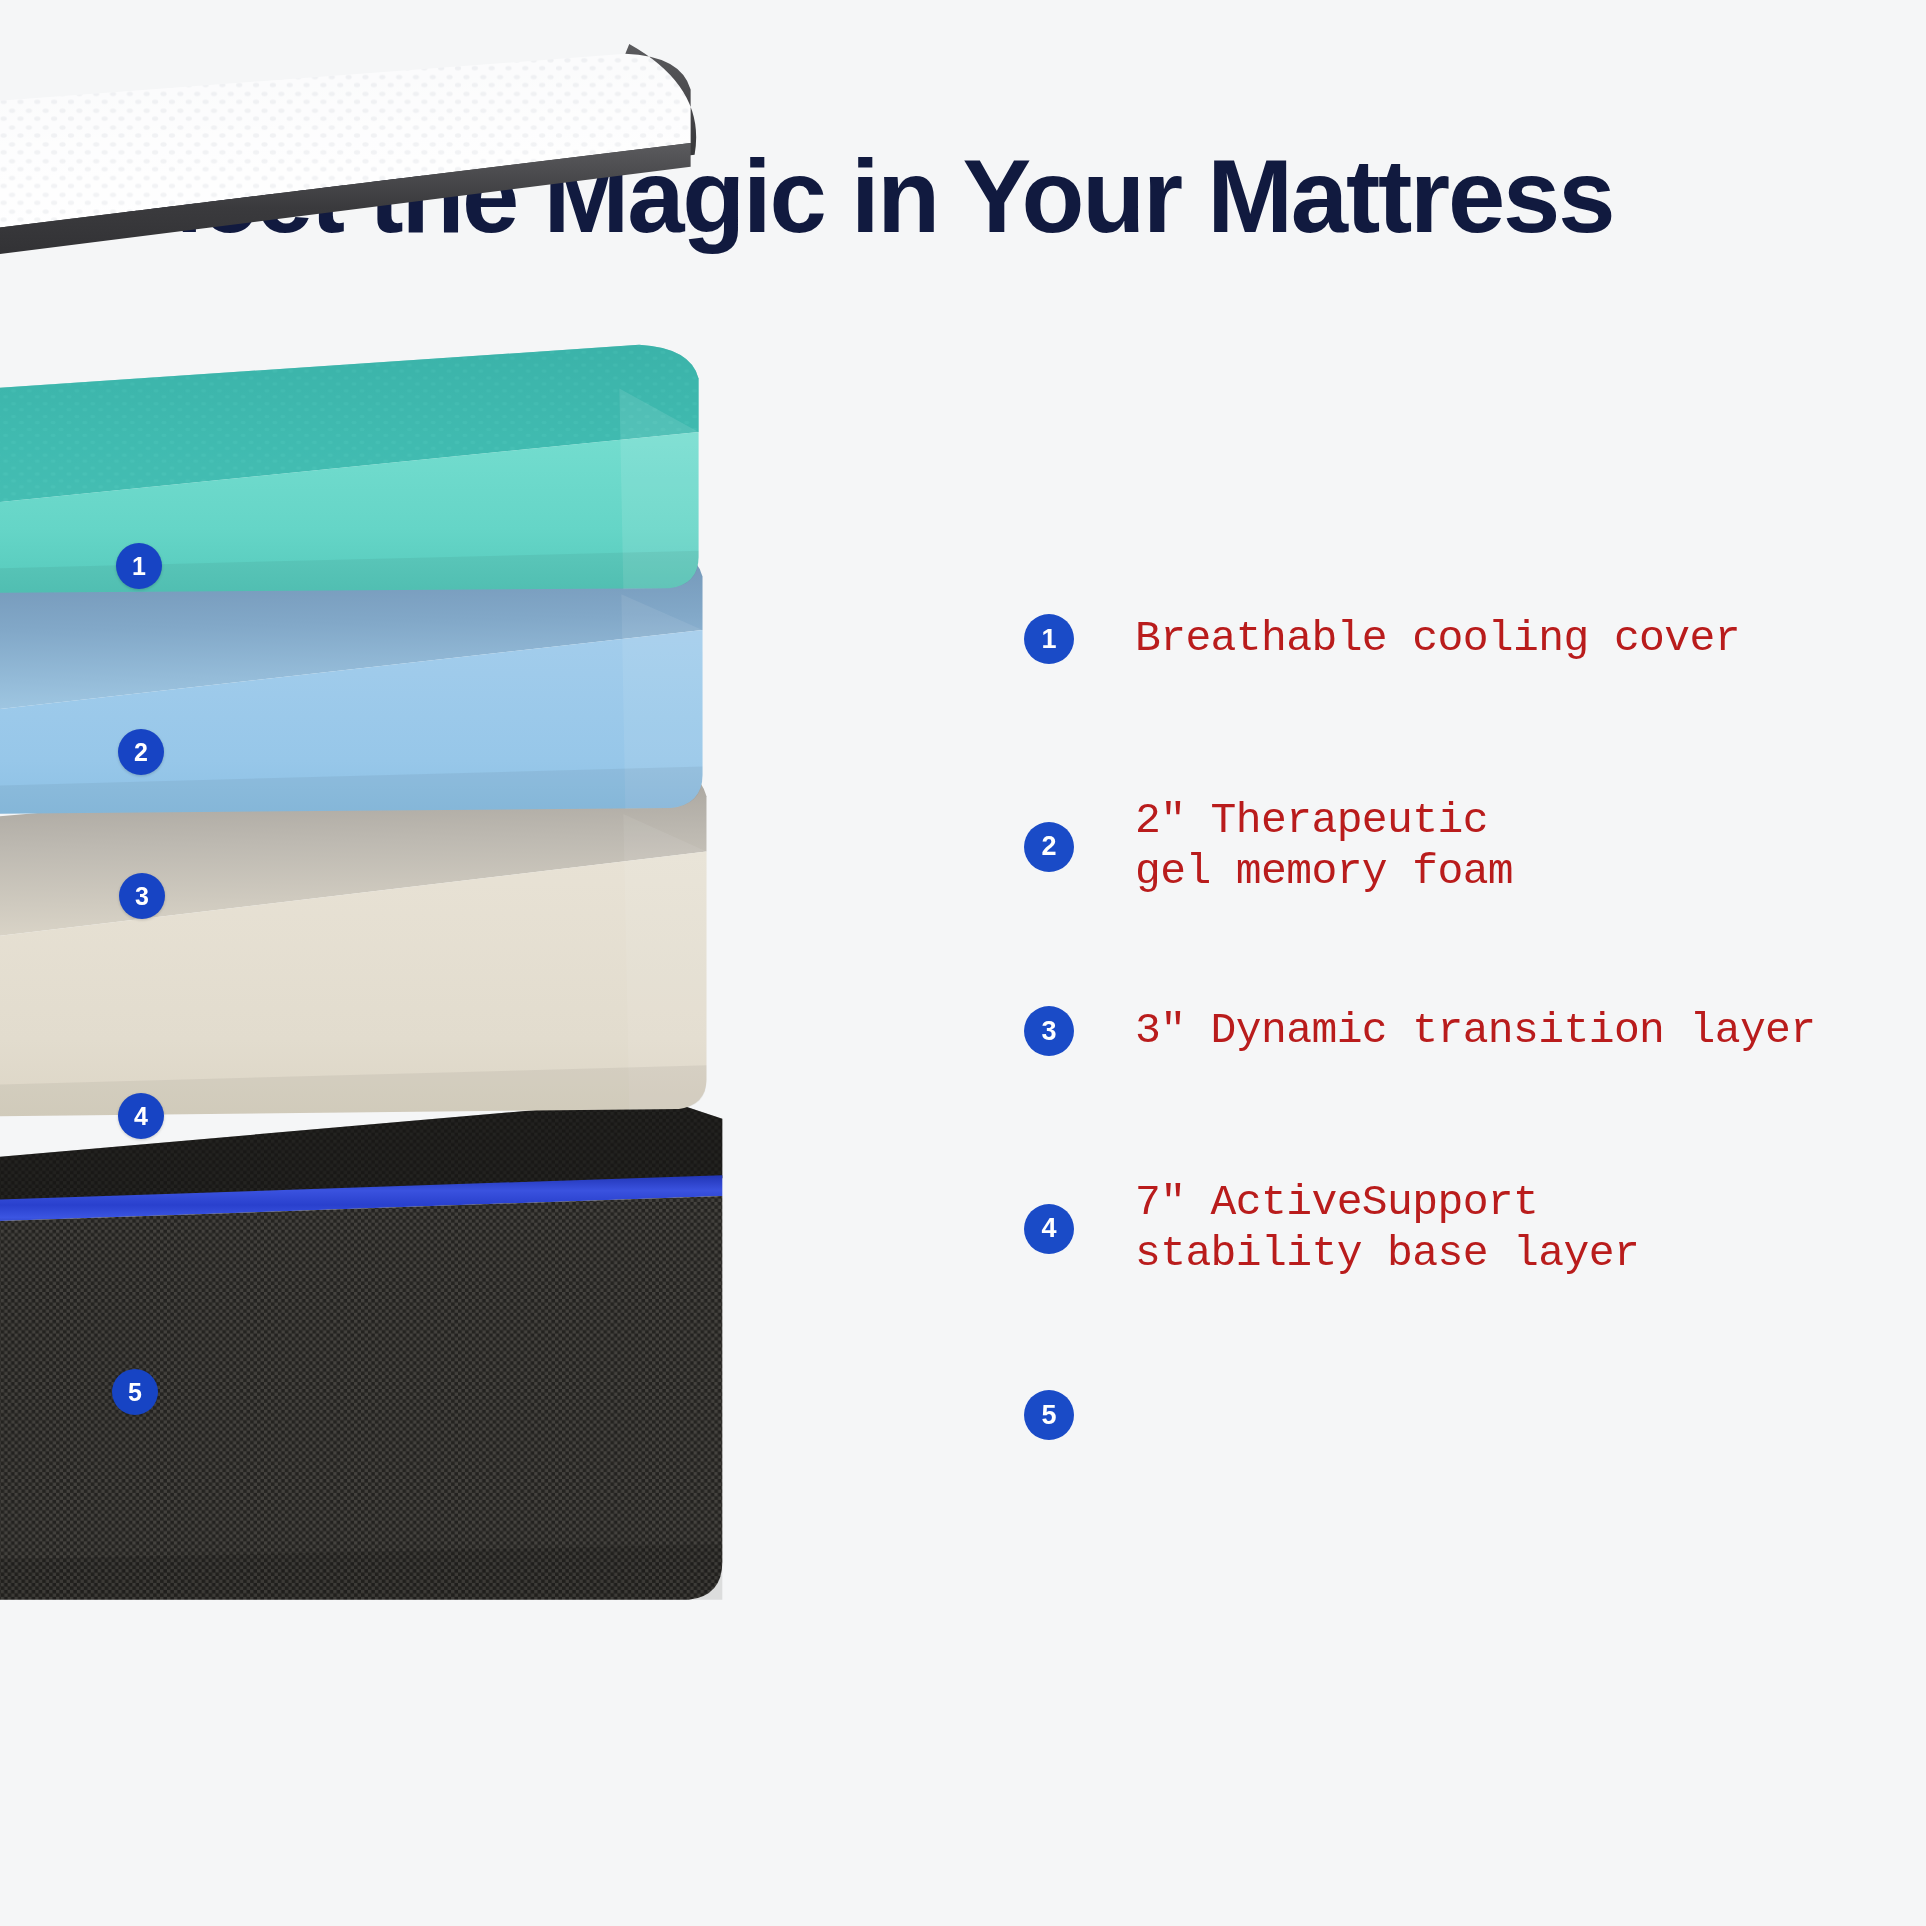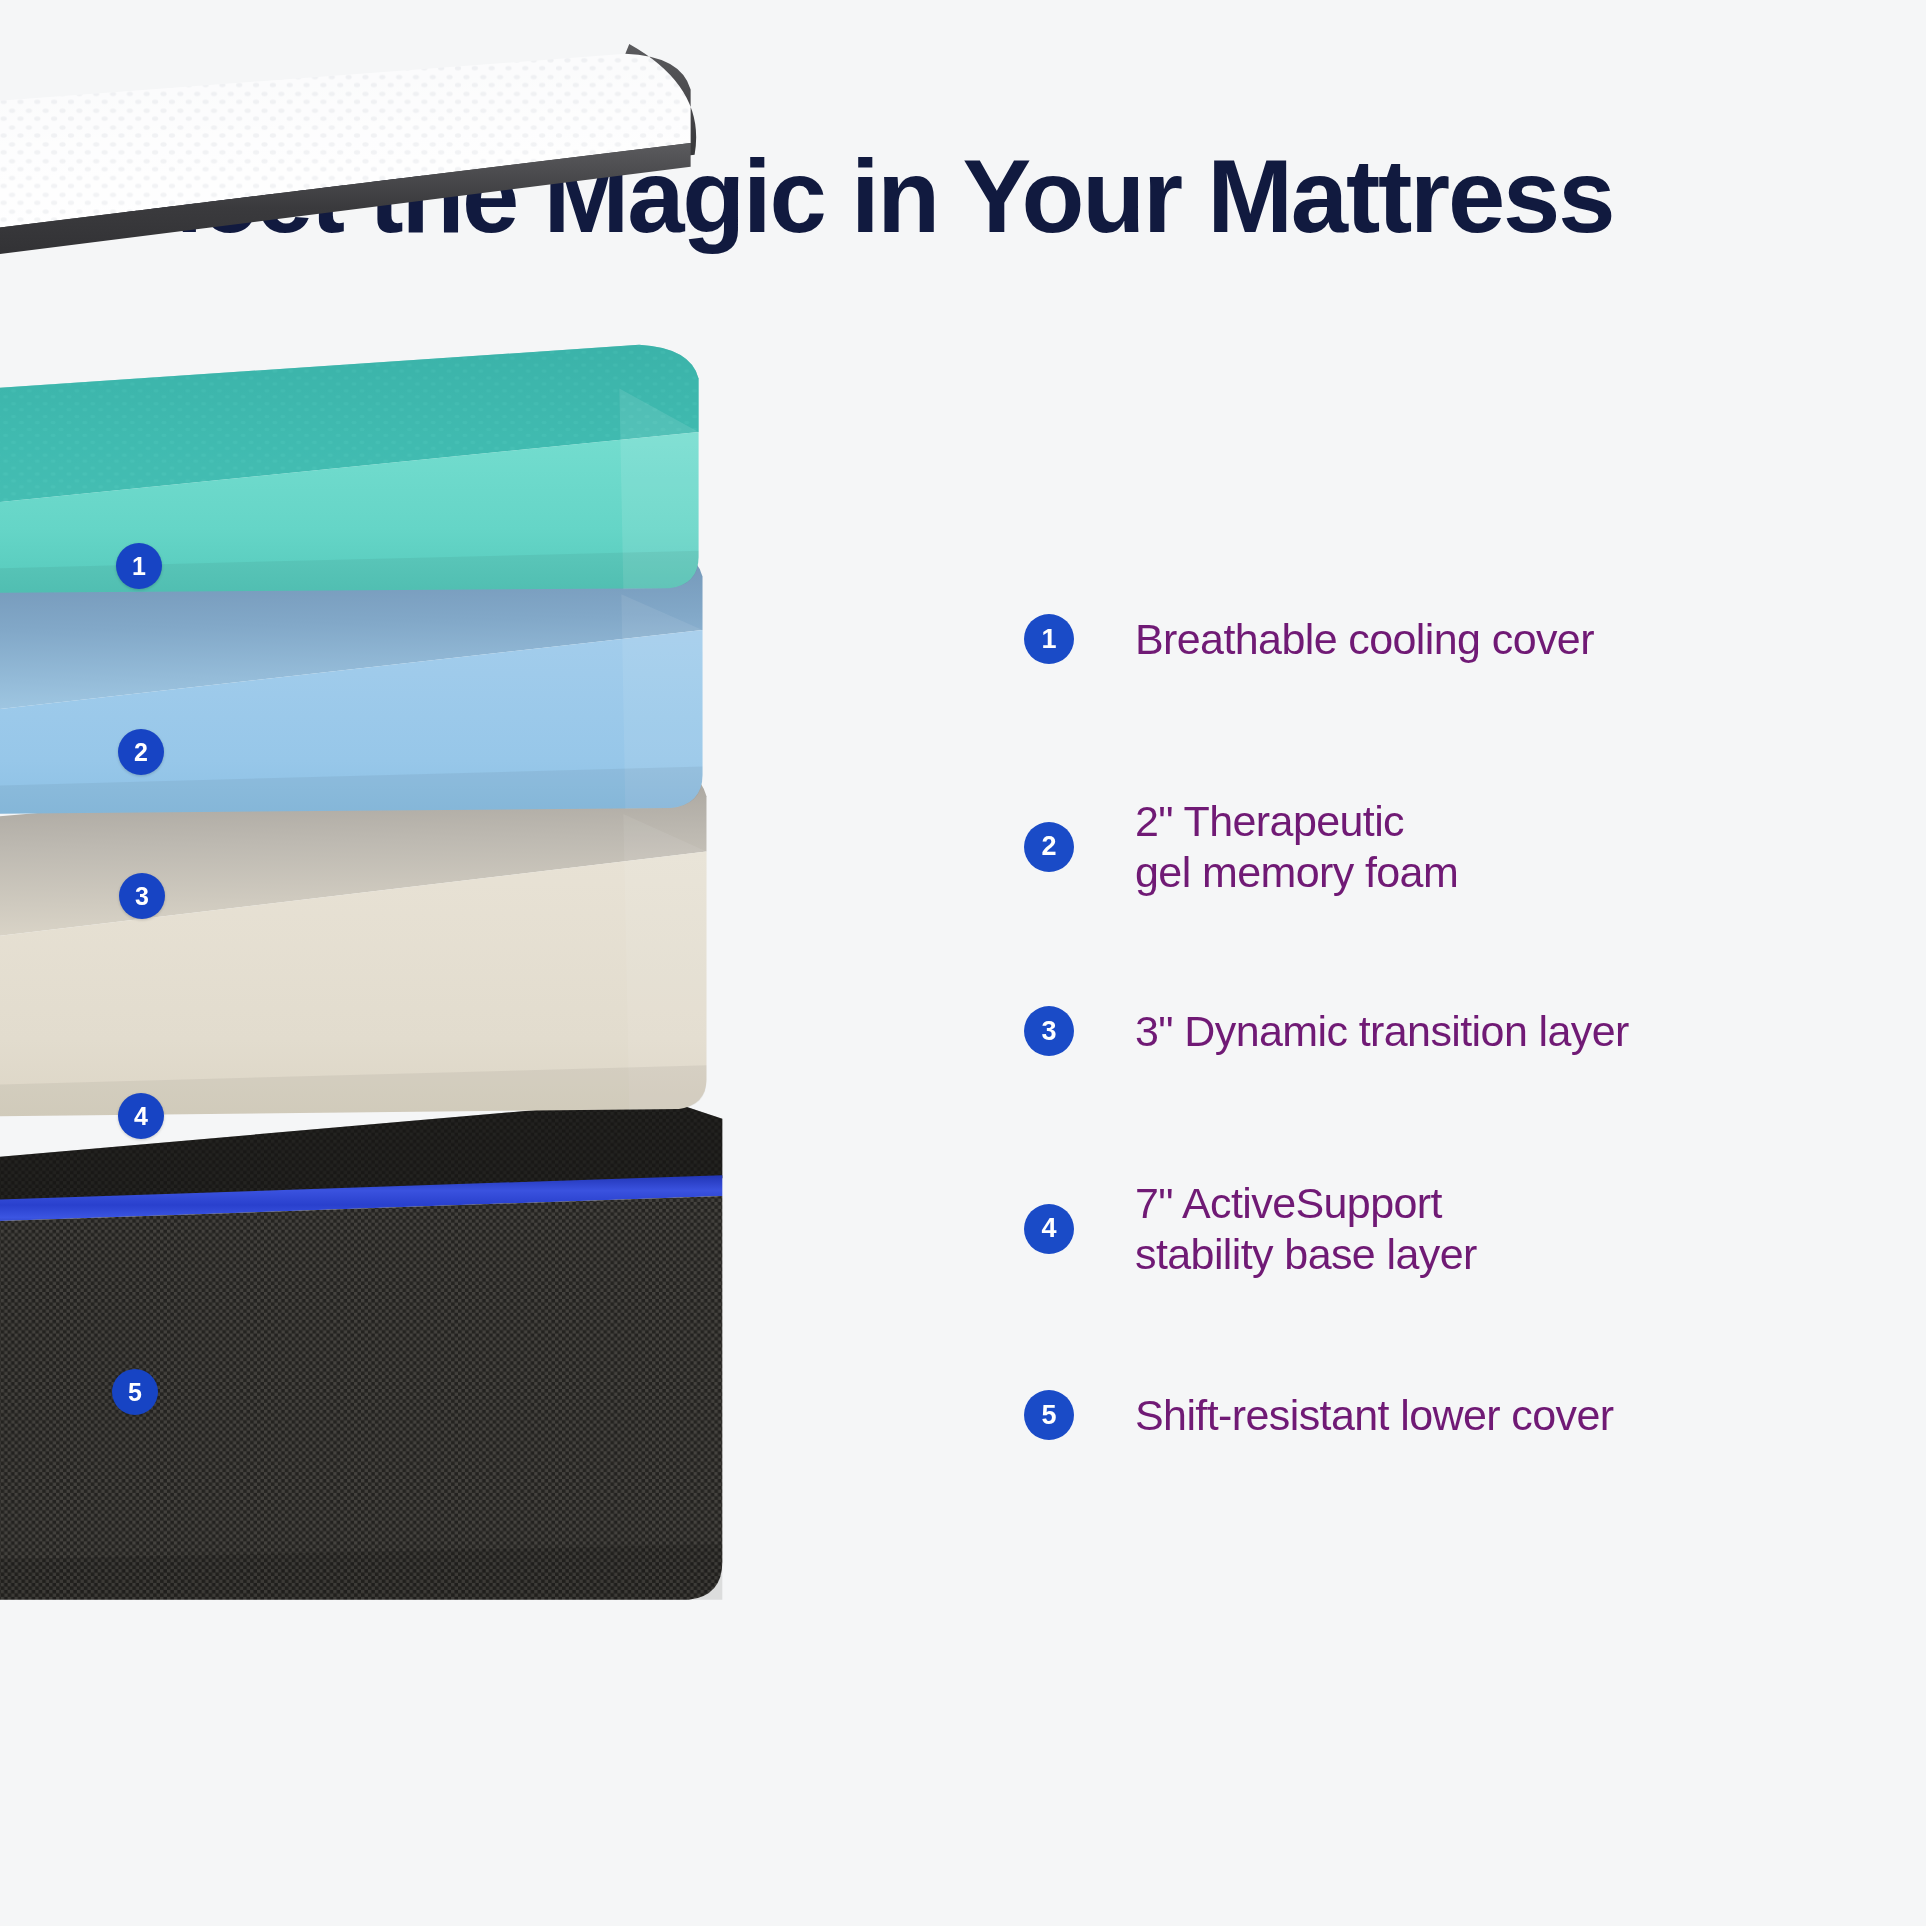--- a/index.html
+++ b/index.html
@@ -96,24 +96,25 @@
     font-weight: 700;
     display: flex;
     align-items: center;
     justify-content: center;
     line-height: 1;
   }
 
   .legend-label {
     font-size: 43px;
     line-height: 1.18;
-    color: #701a75;
+    color: #b91c1c;
     letter-spacing: -0.6px;
     white-space: pre-line;
     font-weight: 400;
+    font-family: Liberation Mono, monospace;
   }
 
   .r1 { top: 0px; }
   .r2 { top: 182px; }
   .r3 { top: 392px; }
   .r4 { top: 564px; }
   .r5 { top: 776px; }
 </style>
 </head>
 <body>
@@ -290,19 +291,18 @@
     </div>
 
     <div class="legend-row r4">
       <span class="legend-badge">4</span>
       <span class="legend-label">7" ActiveSupport
 stability base layer</span>
     </div>
 
     <div class="legend-row r5">
       <span class="legend-badge">5</span>
-      <span class="legend-label">Shift-resistant lower cover</span>
     </div>
 
   </div>
 
 </div>
 
 
 </body></html>

